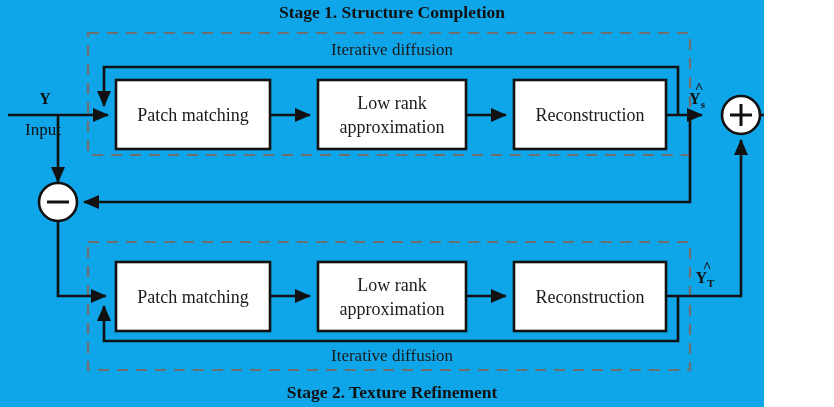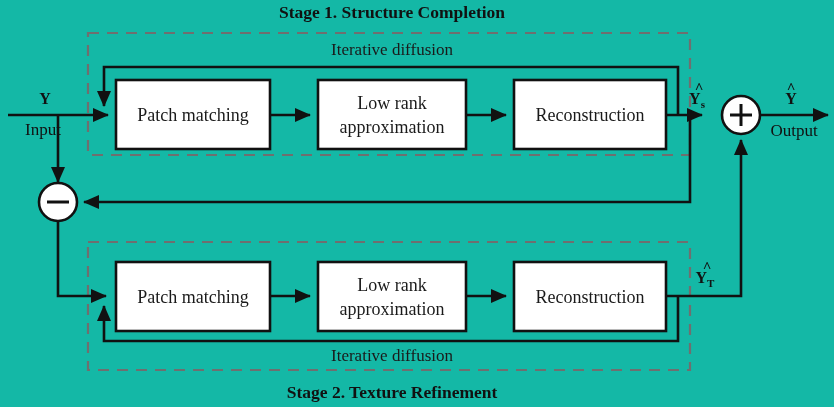--- a/index.html
+++ b/index.html
@@ -2,23 +2,23 @@
 <html><head>
 <meta charset="utf-8">
 <style>
   html, body {
     margin: 0;
     padding: 0;
     background: #ffffff;
   }
   #diagram-root {
     position: relative;
-    width: 834px;
+    width: 764px;
     height: 407px;
-    background: #14b8a6;
+    background: #0ea5e9;
     font-family: "Liberation Serif", "DejaVu Serif", serif;
     overflow: hidden;
   }
   svg.diagram-canvas {
     position: absolute;
     left: 0;
     top: 0;
     width: 834px;
     height: 407px;
   }

